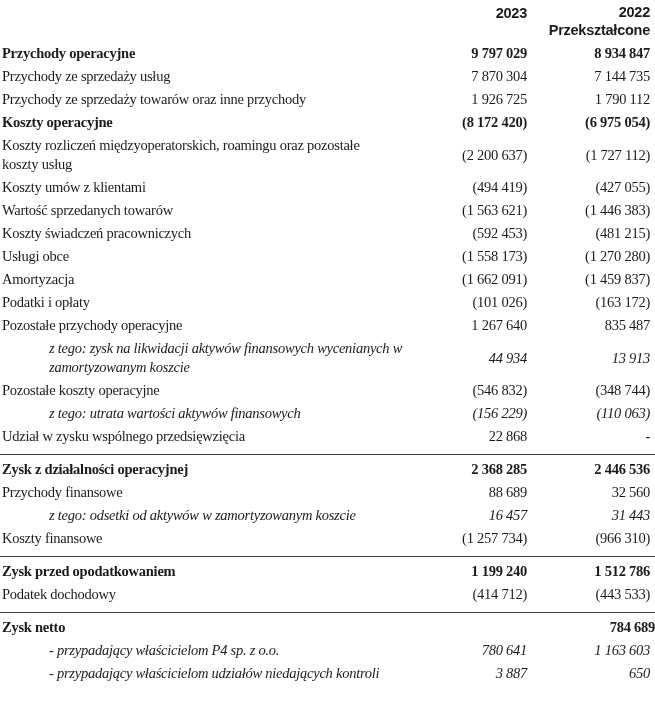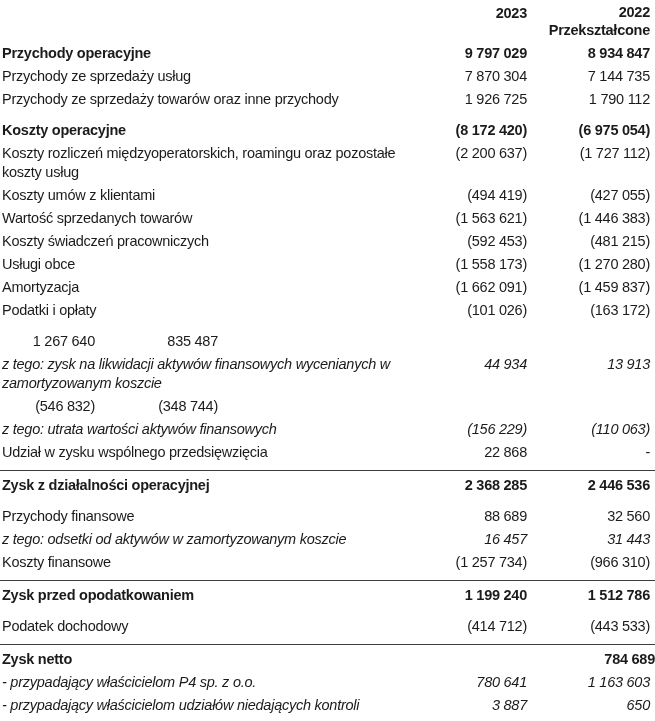--- a/index.html
+++ b/index.html
@@ -40,26 +40,27 @@
   .col-b {
     width: 128px;
     flex: 0 0 128px;
     text-align: right;
     box-sizing: border-box;
     padding-right: 5px;
   }
   .header-row .col-b { line-height: 17.5px; }
   .row {
     display: flex;
-    align-items: flex-start;
+    align-items: center;
     padding: 2px 0;
+    font-family: Liberation Serif, serif;
   }
   .row.bold { font-weight: 700; }
-  .row.italic { font-style: italic; }
-  .row.gap { margin-top: 8px; }
+  .row.italic { font-style: italic; margin-left: 47px; }
+  .row.gap { margin-top: 0; }
   .rule {
     border: none;
     border-top: 1.5px solid #3d3d3d;
     height: 0;
     margin: 6px 0 3px 0;
   }
 </style>
 </head>
 <body>
 
@@ -136,32 +137,34 @@
       <div class="col-b">(1 459 837)</div>
     </div>
 
     <div class="row">
       <div class="label-cell">Podatki i opłaty</div>
       <div class="col-a">(101 026)</div>
       <div class="col-b">(163 172)</div>
     </div>
 
     <div class="row gap">
+      <div class="label-cell">Pozostałe przychody operacyjne</div>
       <div class="col-a">1 267 640</div>
       <div class="col-b">835 487</div>
     </div>
 
     <div class="row italic">
       <div class="label-cell">z tego: zysk na likwidacji aktywów finansowych wycenianych w
 zamortyzowanym koszcie</div>
       <div class="col-a">44 934</div>
       <div class="col-b">13 913</div>
     </div>
 
     <div class="row">
+      <div class="label-cell">Pozostałe koszty operacyjne</div>
       <div class="col-a">(546 832)</div>
       <div class="col-b">(348 744)</div>
     </div>
 
     <div class="row italic">
       <div class="label-cell">z tego: utrata wartości aktywów finansowych</div>
       <div class="col-a">(156 229)</div>
       <div class="col-b">(110 063)</div>
     </div>
 

